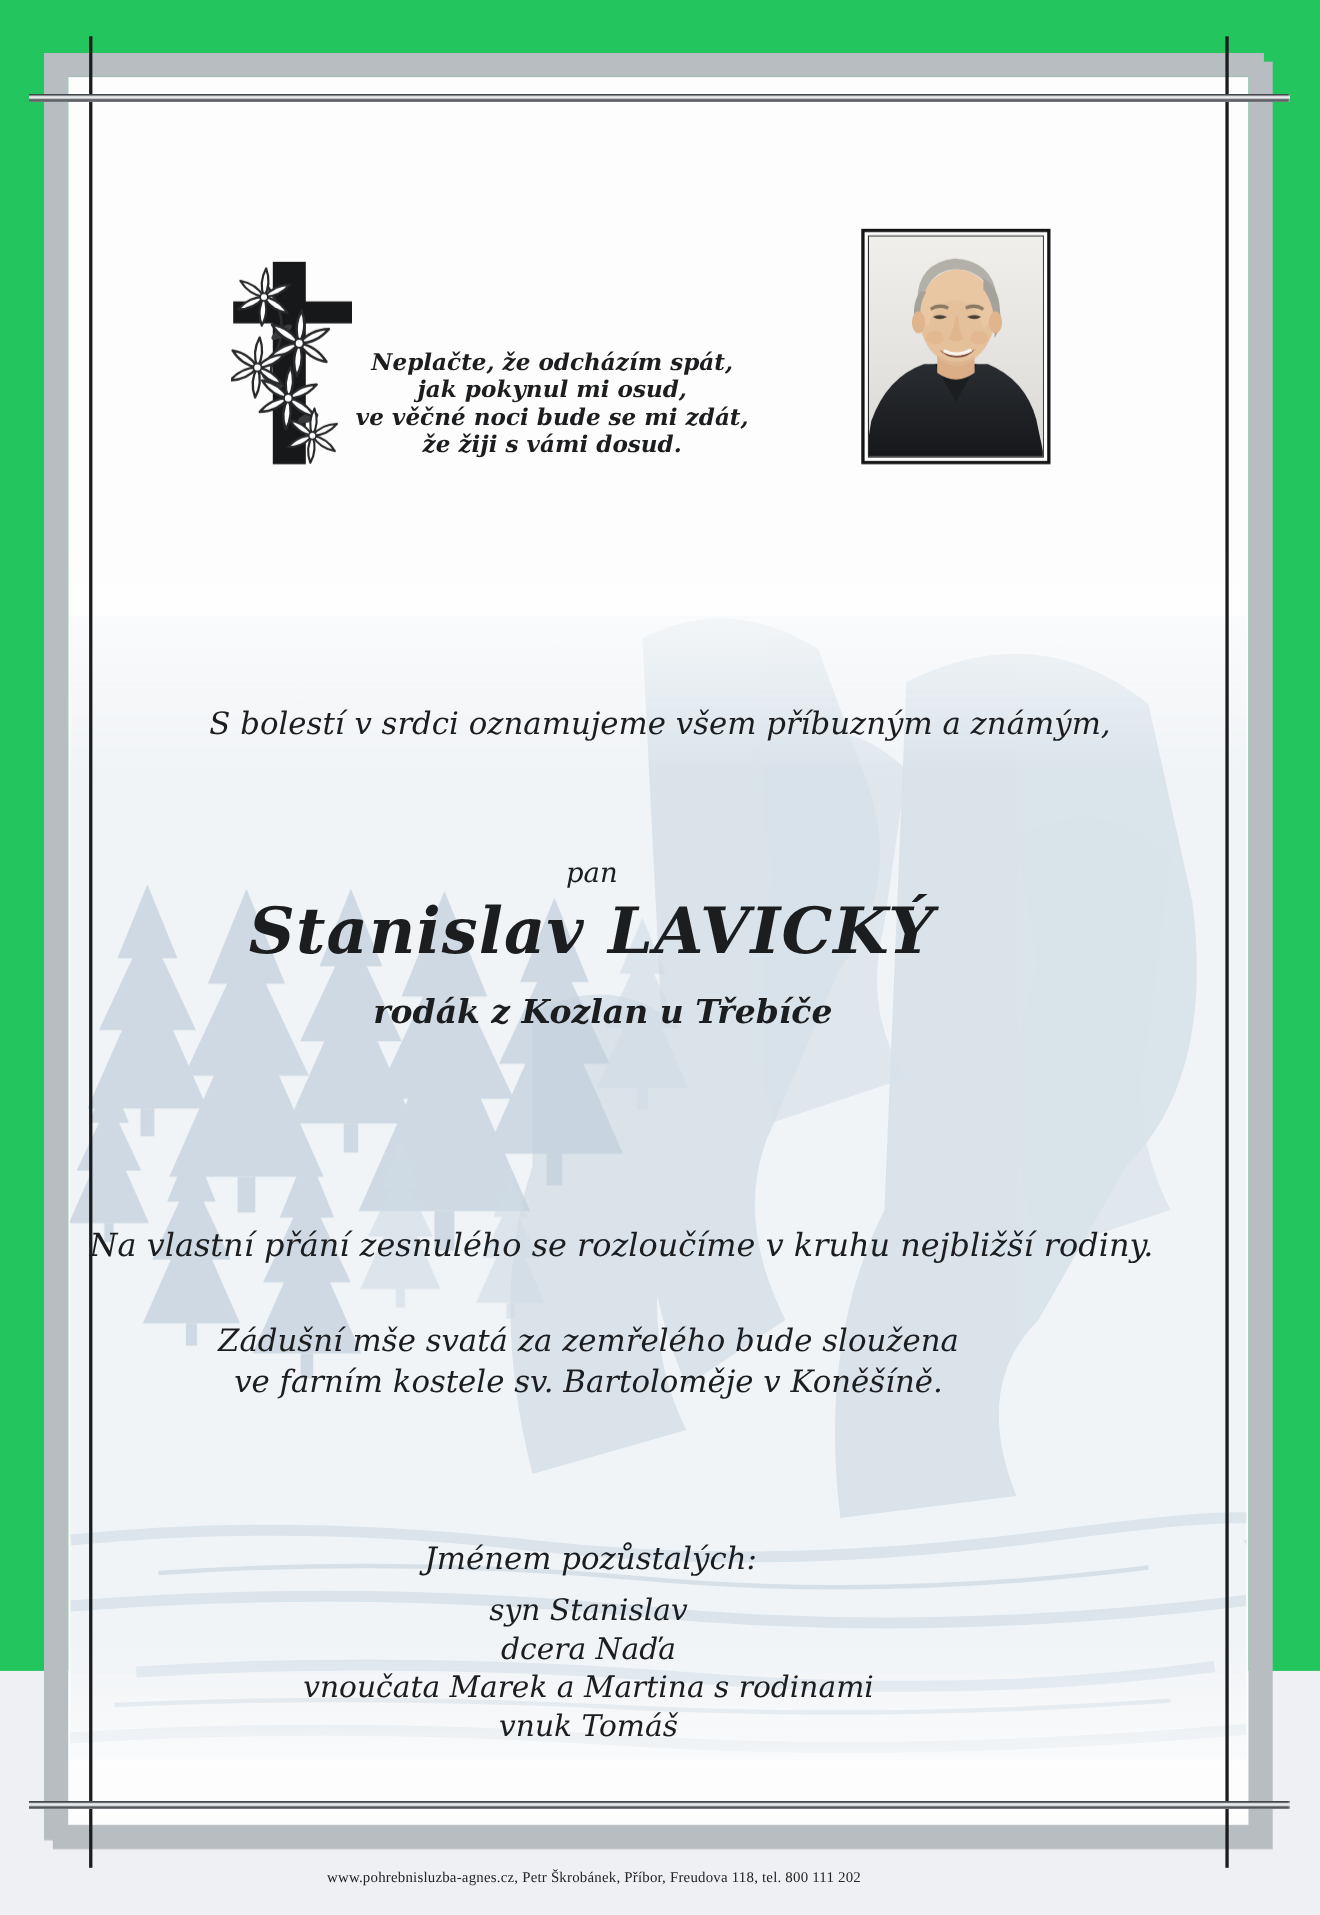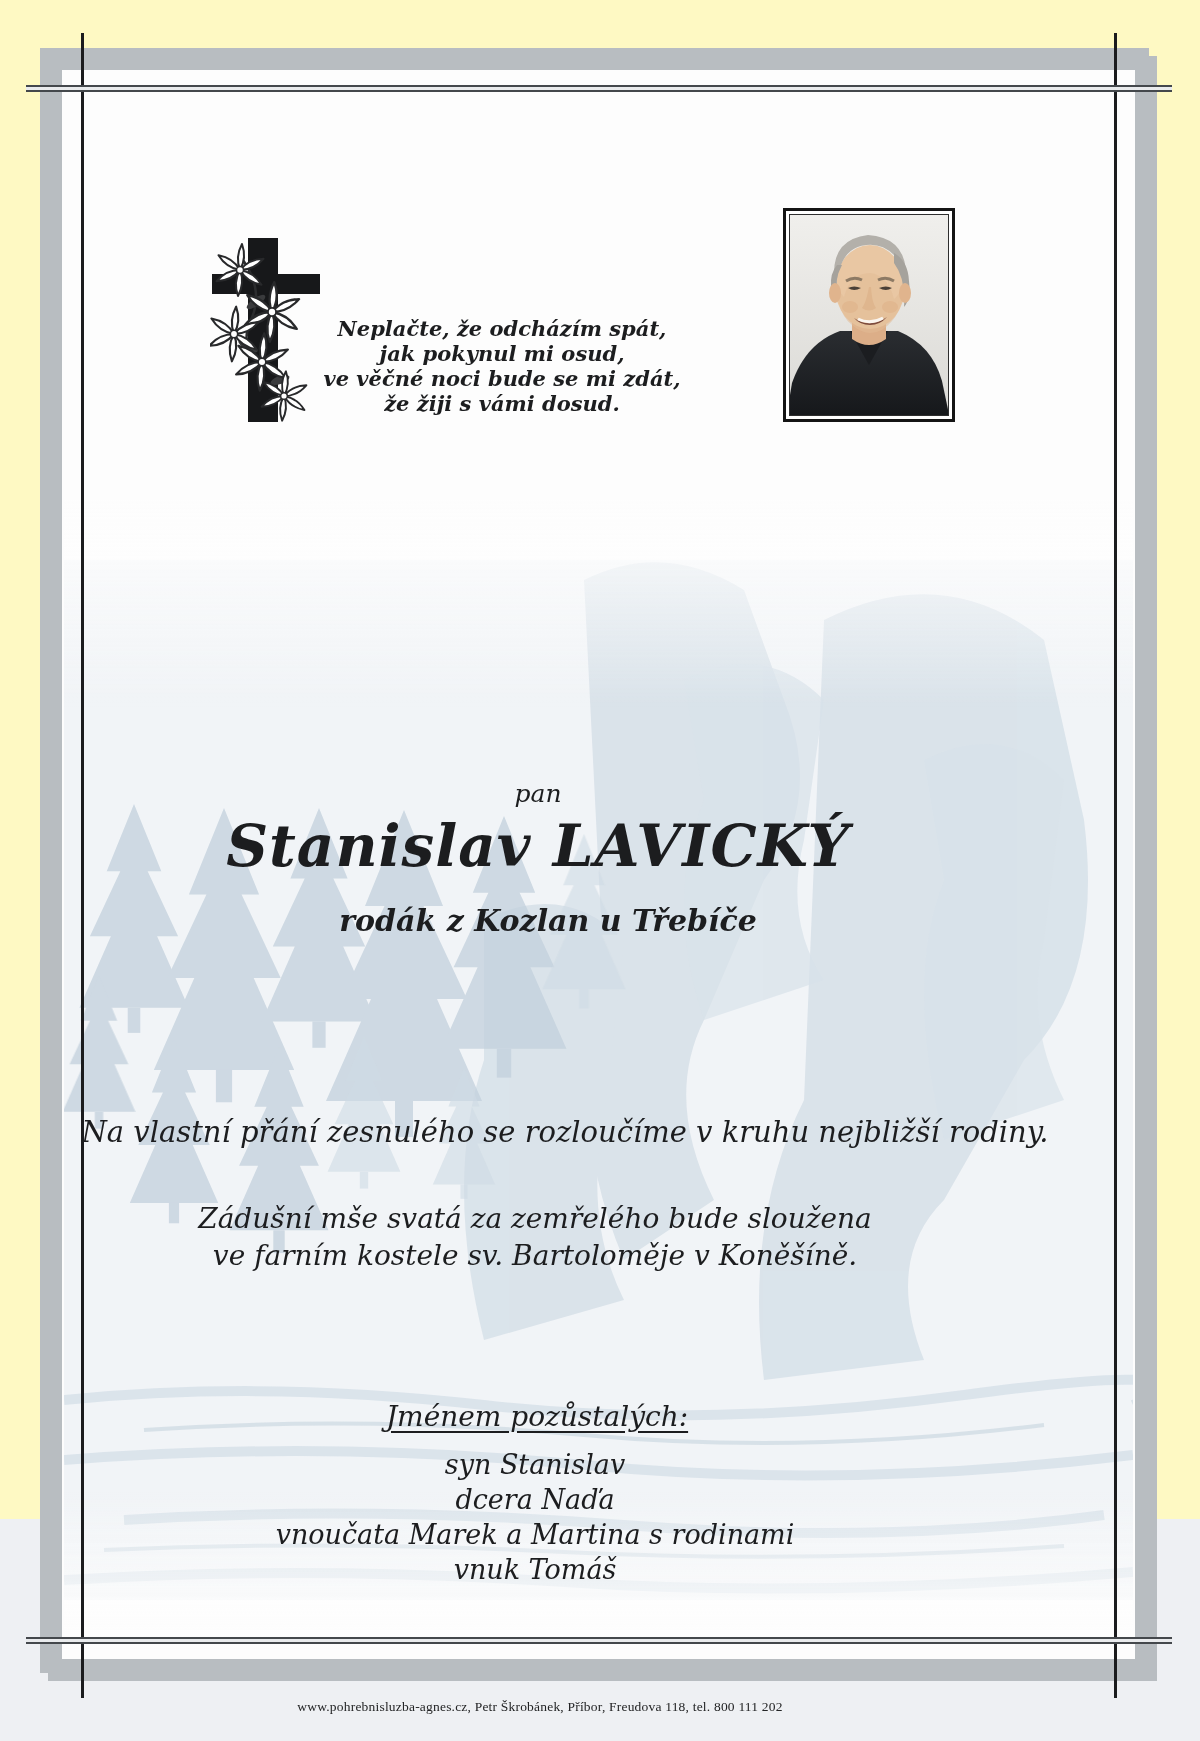--- a/index.html
+++ b/index.html
@@ -3,21 +3,21 @@
 <meta charset="utf-8">
 <style>
   html,body{margin:0;padding:0;}
   body{
     width:1200px;height:1741px;
     background:#eef0f3;
     font-family:"DejaVu Serif", serif;
     color:#1c1d1f;
     overflow:hidden;
   }
-  .sheet{position:relative;width:1200px;height:1519px;background:#fef9c3;}
+  .sheet{position:relative;width:1200px;height:1519px;background:#22c55e;}
 
   
   .inner-card{
     position:absolute;left:62px;top:70px;width:1073px;height:1589px;
     background:#fdfdfd;
   }
 
   
   .gray-frame{position:absolute;border:14px solid #b8bdc1;box-sizing:border-box;pointer-events:none;}
   .gray-frame.a{left:40px;top:48px;width:1109px;height:1625px;}
@@ -40,21 +40,21 @@
   
   .tblock{position:absolute;left:0;width:1200px;text-align:center;font-style:italic;}
   .poem{top:316px;font-size:21px;font-weight:bold;line-height:25px;transform:translateX(-98px);}
   .announcement{top:640px;font-size:28px;line-height:35px;}
   .salutation{top:779px;font-size:25px;transform:translateX(-62px);}
   .deceased-name{top:812px;font-size:58px;font-weight:bold;letter-spacing:1px;transform:translateX(-62px);}
   .origin{top:903px;font-size:30px;font-weight:bold;transform:translateX(-52px);}
   .farewell{top:1115px;font-size:29px;transform:translateX(-35px);}
   .mass{top:1200px;font-size:28px;line-height:37px;transform:translateX(-65px);}
   .survivors-heading{top:1400px;font-size:28px;transform:translateX(-63px);}
-  .survivors-heading span{text-decoration:underline;text-underline-offset:5px;}
+  .survivors-heading span{text-underline-offset:5px;}
   .survivors-list{top:1447px;font-size:27px;line-height:35px;transform:translateX(-65px);}
   .footer-line{top:1699px;font-size:13.5px;font-style:normal;font-family:"Liberation Serif", serif;
                color:#232425;transform:translateX(-60px);letter-spacing:.2px;}
 
   
   .cross-wrap{position:absolute;left:210px;top:230px;width:112px;height:198px;}
 
   
   .photo-frame{
     position:absolute;left:783px;top:208px;
@@ -218,20 +218,21 @@
   </div>
 
   <div class="tblock poem">
     <div>Neplačte, že odcházím spát,</div>
     <div>jak pokynul mi osud,</div>
     <div>ve věčné noci bude se mi zdát,</div>
     <div>že žiji s vámi dosud.</div>
   </div>
 
   <div class="tblock announcement">
+    <div>S bolestí v srdci oznamujeme všem příbuzným a známým,</div>
   </div>
 
   <div class="tblock salutation">pan</div>
   <div class="tblock deceased-name">Stanislav LAVICKÝ</div>
   <div class="tblock origin">rodák z Kozlan u Třebíče</div>
 
   <div class="tblock farewell">Na vlastní přání zesnulého se rozloučíme v kruhu nejbližší rodiny.</div>
 
   <div class="tblock mass">
     <div>Zádušní mše svatá za zemřelého bude sloužena</div>

